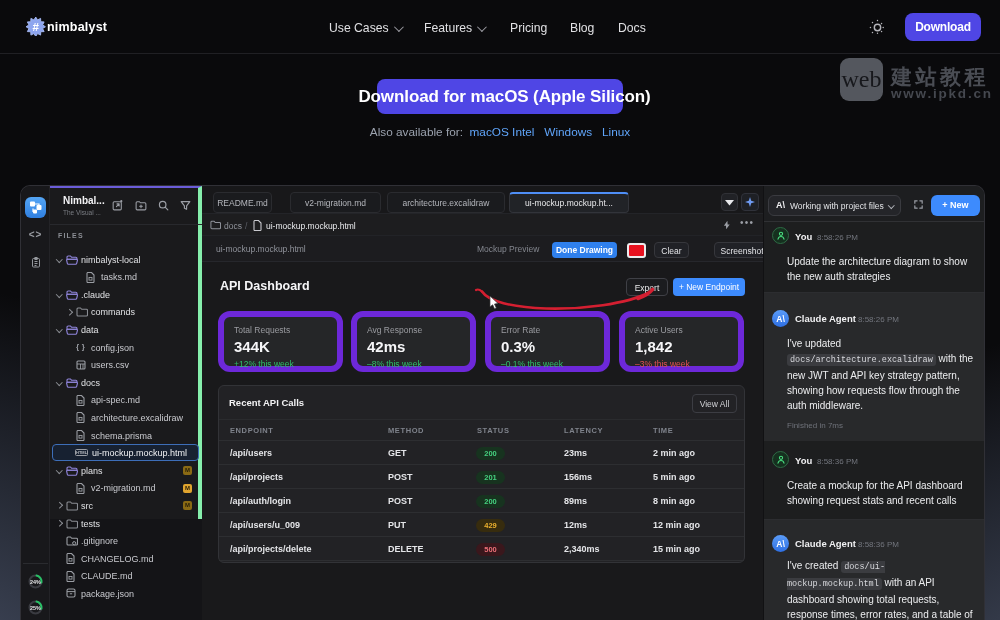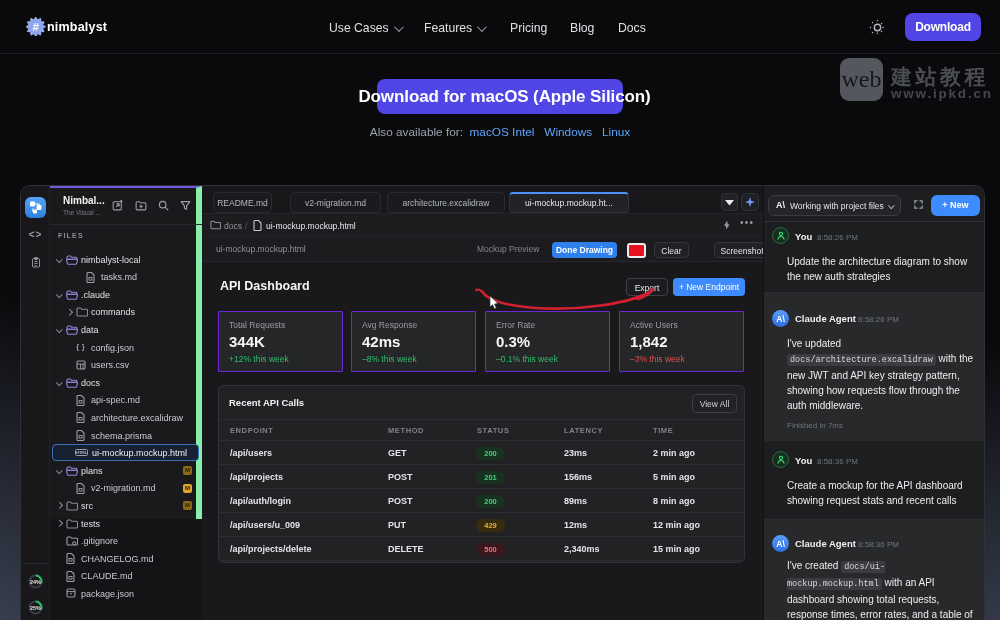--- a/index.html
+++ b/index.html
@@ -29,21 +29,21 @@
 
 
 .wm-box { position:absolute; left:840px; top:58px; width:43px; height:43px; background:#54575e; border-radius:9px; color:#17181c; font-family:"Liberation Serif",serif; font-size:24px; text-align:center; line-height:42px; }
 .wm-cn { position:absolute; left:891px; top:63px; font-size:21px; font-weight:700; color:#4a4d54; letter-spacing:3.5px; white-space:nowrap; }
 .wm-url { position:absolute; left:891px; top:86px; font-size:13.5px; font-weight:700; color:#45484f; letter-spacing:1.8px; white-space:nowrap; }
 
 
 .win { position:absolute; left:20px; top:185px; width:965px; height:435px; background:#141417; border:1px solid #303036; border-bottom:none; border-radius:10px 10px 0 0; overflow:hidden; }
 
 .acts { position:absolute; left:0; top:0; width:29px; height:435px; background:#18181b; border-right:1px solid #232327; }
-.side { position:absolute; left:29px; top:0; width:152px; height:333px; background:#1a1a1c; border-right:6px solid #86efac; border-top:2px solid #6a5cd8; }
+.side { position:absolute; left:29px; top:0; width:152px; height:333px; background:#1a1a1c; border-right:4px solid #86efac; border-top:2px solid #6a5cd8; }
 .edit { position:absolute; left:181px; top:0; width:561px; height:435px; background:#19191b; }
 .chat { position:absolute; left:742px; top:0; width:223px; height:435px; background:#28292b; border-left:1px solid #111113; }
 
 
 .appicon { position:absolute; left:4px; top:11px; width:21px; height:21px; border-radius:6px; background:linear-gradient(180deg,#54a5f5,#2f7fe0); }
 .ring { position:absolute; left:7px; width:15px; height:15px; }
 
 
 .sb-head { position:absolute; left:0; top:0; width:152px; height:37px; border-bottom:1px solid #28292d; }
 .sb-title { position:absolute; left:13px; top:7px; font-size:10px; font-weight:700; color:#f2f2f4; }
@@ -62,21 +62,21 @@
 .tabbar { position:absolute; left:0; top:0; width:561px; height:28px; background:#18181a; border-bottom:1px solid #232428; }
 .tab { position:absolute; top:6px; height:21px; border-radius:4px; background:#1a1b1e; border:1px solid #2a2b2f; font-size:8.5px; color:#b4b6bc; text-align:center; line-height:20px; }
 .tab.active { background:#212327; color:#e8e9eb; border-color:#32343a; border-top:2px solid #4f8ff7; line-height:18px; }
 .crumbs { position:absolute; left:0; top:28px; width:561px; height:22px; background:#1d1d1f; border-bottom:1px solid #222327; font-size:8.5px; color:#8f929a; }
 .toolbar { position:absolute; left:0; top:50px; width:561px; height:26px; background:#1c1c1f; border-bottom:1px solid #26272c; }
 .tb-btn { position:absolute; top:6px; height:16px; border-radius:4px; font-size:8.5px; line-height:16px; text-align:center; }
 
 
 .content { position:absolute; left:0; top:76px; width:561px; height:359px; background:#19191b; }
 .h1 { position:absolute; left:38px; top:93px; font-size:12.5px; font-weight:700; color:#f5f5f7; }
-.card { position:absolute; top:49px; height:61px; width:125px; background:#252628; border:1px solid #6d28d9; border-radius:1px; padding:8px 0 0 10px; }
+.card { position:absolute; top:49px; height:61px; width:125px; background:#252628; border:6px solid #6d28d9; border-radius:12px; padding:8px 0 0 10px; }
 .card .cl { font-size:8.5px; color:#9b9ca1; }
 .card .cv { font-size:15px; font-weight:700; color:#f6f6f8; margin-top:3px; }
 .card .cd { font-size:8.5px; color:#2fbf6b; margin-top:3.5px; }
 .tablepanel { position:absolute; left:16px; top:123px; width:527px; height:178px; background:#222225; border:1px solid #323337; border-radius:6px; }
 
 
 .cmsg { position:absolute; left:0; width:223px; }
 .avatar { position:absolute; left:8px; width:17px; height:17px; border-radius:50%; }
 .cname { position:absolute; left:31px; font-size:9.5px; font-weight:700; color:#f0f0f2; }
 .ctime { position:absolute; font-size:8px; color:#72757d; }

